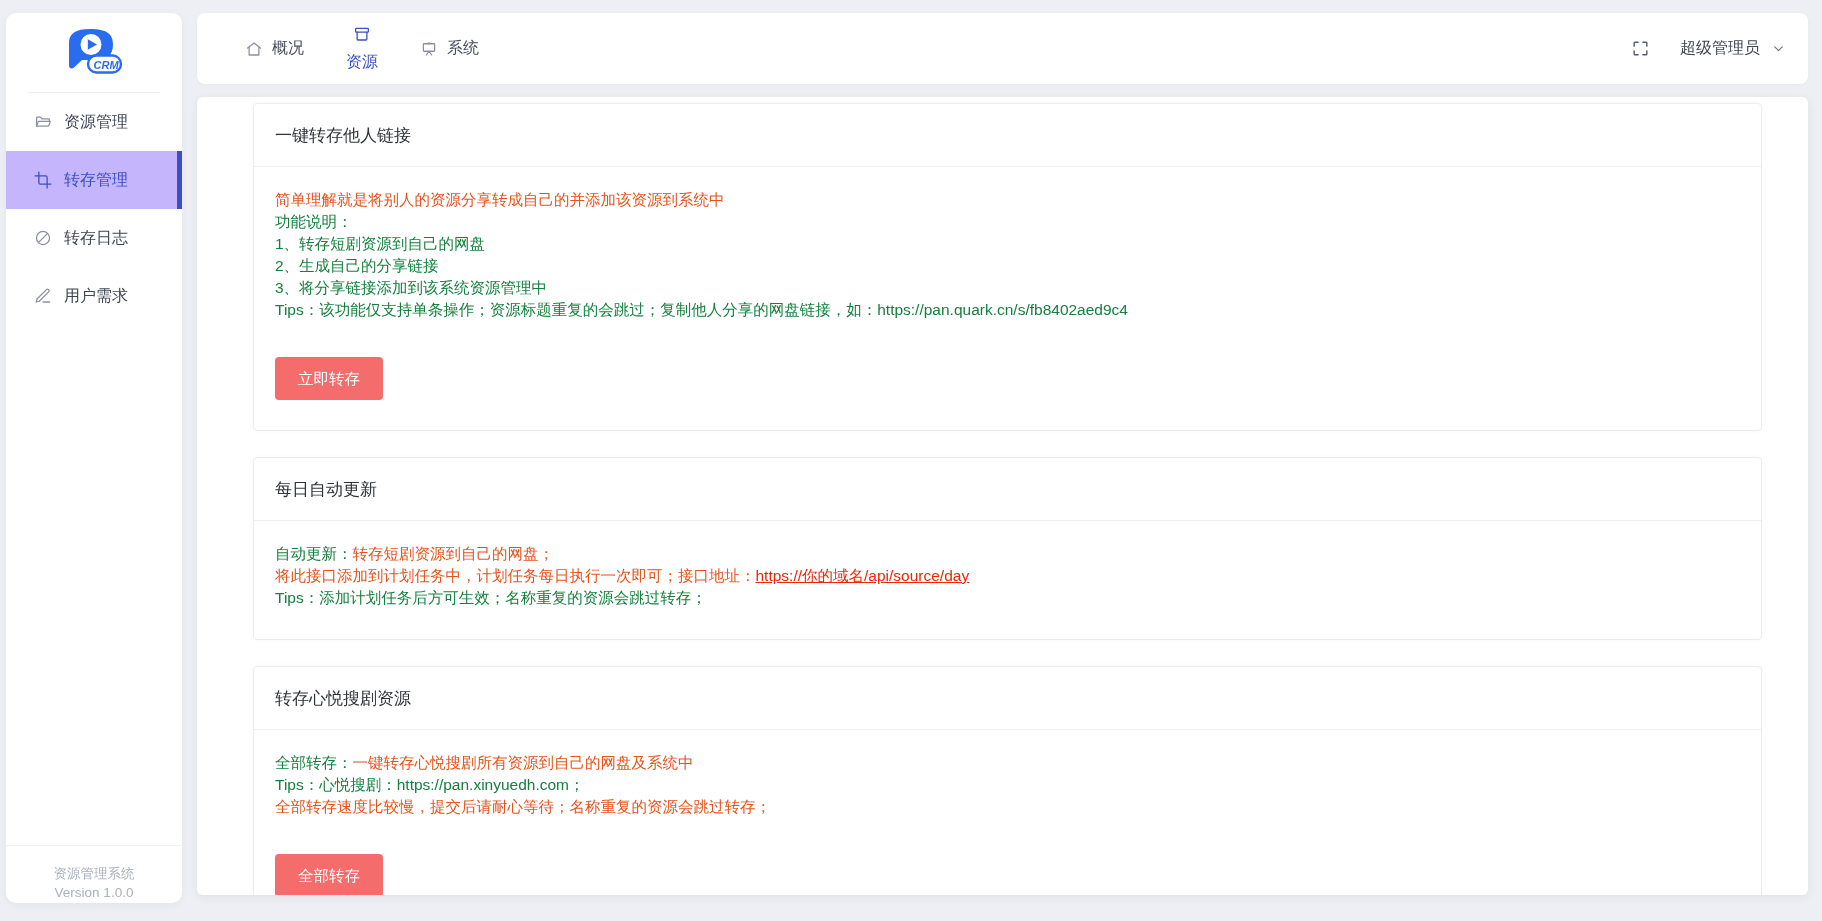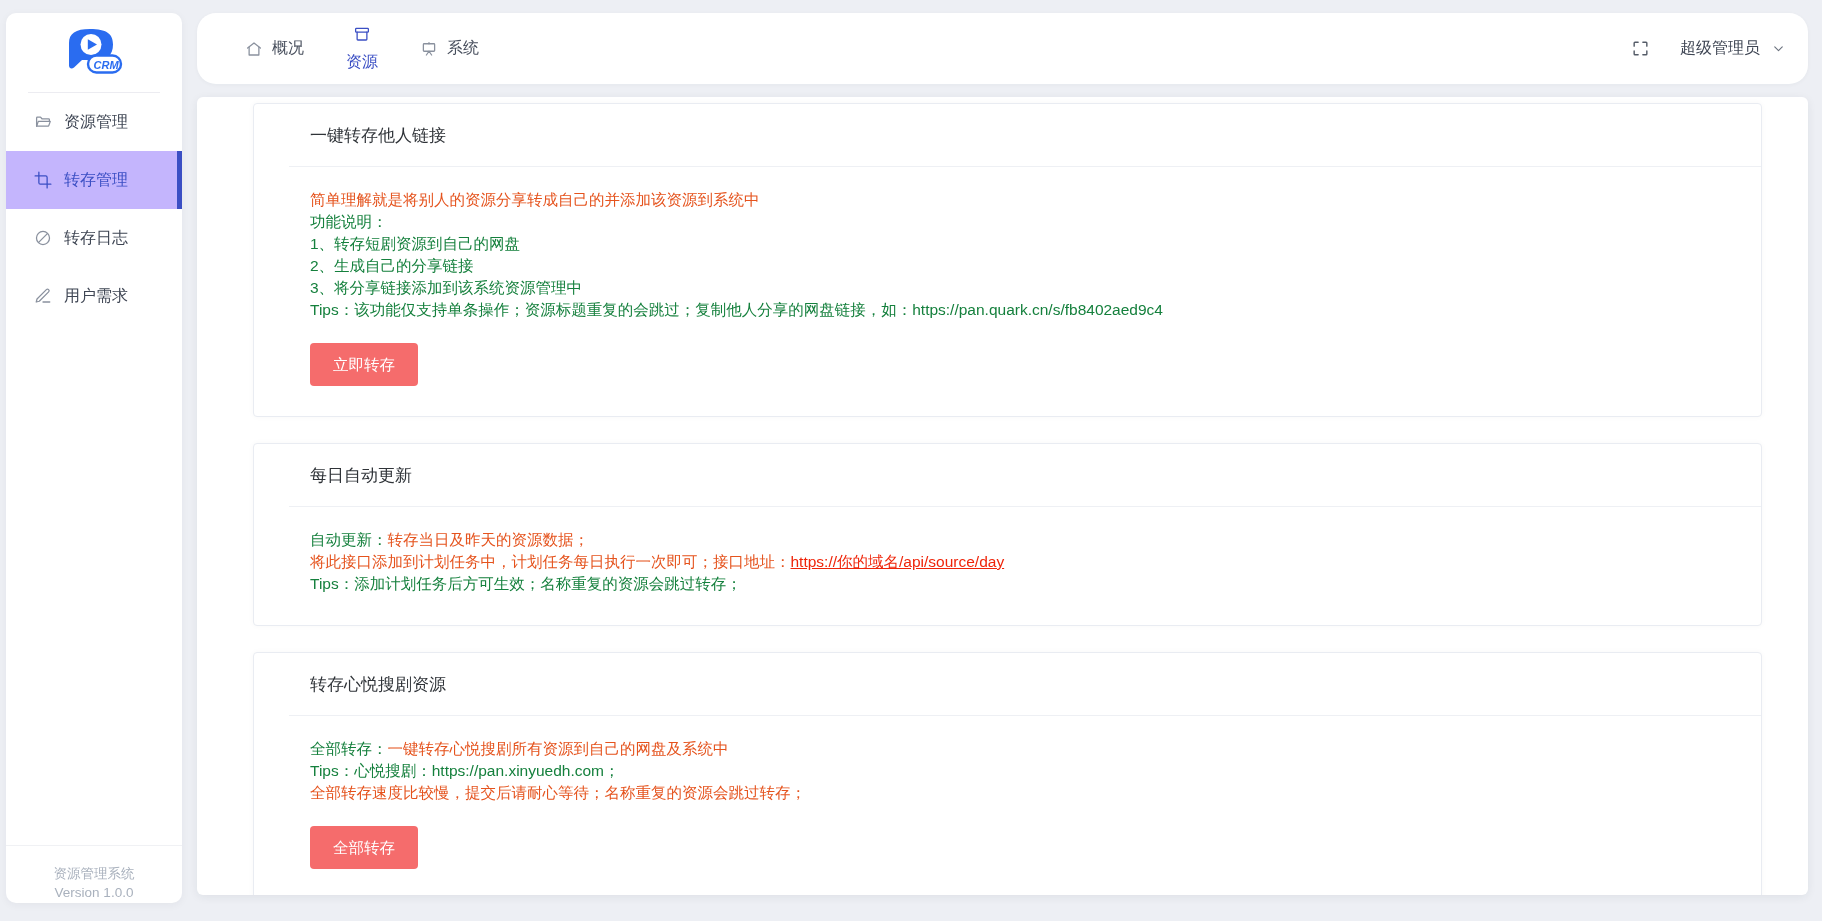--- a/index.html
+++ b/index.html
@@ -38,21 +38,21 @@
   .active-bar{position:absolute;right:0;top:0;bottom:0;width:5px;background:var(--blue);}
   .sidebar-spacer{flex:1;}
   .sidebar-footer{
     border-top:1px solid #f0f1f4;padding-top:18px;height:58px;text-align:center;
     color:#a9b1bd;font-size:13.5px;line-height:19px;
   }
 
   
   .topnav{
     position:absolute;left:197px;top:13px;width:1611px;height:71px;
-    background:#fff;border-radius:19px;display:flex;align-items:center;
+    background:#fff;border-radius:8px;display:flex;align-items:center;
     box-shadow:0 1px 4px rgba(30,40,60,.04);
   }
   #topnav-items{display:flex;align-items:center;margin-left:48px;gap:42px;}
   .nav-item{display:flex;align-items:center;gap:9px;font-size:16px;color:#474e5c;cursor:pointer;}
   .nav-item .ni-icon{color:#8a919e;display:flex;}
   .nav-item.active{color:var(--blue);flex-direction:column;}
   .nav-item.active .ni-icon{color:var(--blue);}
   .topnav-right{margin-left:auto;display:flex;align-items:center;gap:30px;padding-right:22px;}
   .fs-btn{color:#555c68;display:flex;cursor:pointer;}
   .user-menu{display:flex;align-items:center;gap:11px;font-size:16px;color:#3f4654;cursor:pointer;}
@@ -61,32 +61,31 @@
   
   .panel{
     position:absolute;left:197px;top:97px;width:1611px;height:798px;
     background:#fff;border-radius:6px;box-shadow:0 2px 10px rgba(30,40,60,.07);
     overflow:hidden;
   }
   #cards{padding:6px 46px 0 56px;}
   .card{
     border:1px solid #e9ecf2;border-radius:4px;margin-bottom:26px;background:#fff;
     box-shadow:0 0 6px rgba(31,45,61,.03);
-    padding-left:35px;
   }
   .card-header{
     padding:0 21px;height:63px;display:flex;align-items:center;
     font-size:17px;color:#2f3338;border-bottom:1px solid #eef0f4;
   }
   .card-body{padding:22px 21px 30px;font-size:15.5px;line-height:22px;color:#595f66;}
   .t-normal{color:#15803d;}
   .t-red{color:var(--red);}
   .t-red-strong{color:var(--red-strong);font-weight:500;text-decoration:underline;}
   .btn-danger{
-    display:inline-block;padding:0 23px;height:43px;line-height:43px;
+    display:inline-block;margin-top:14px;padding:0 23px;height:43px;line-height:43px;
     background:var(--danger);color:#fff;border:none;border-radius:4px;
     font-size:15.5px;cursor:pointer;font-family:inherit;
   }
 </style>
 </head>
 <body>
 
 <div class="page">
 
   <aside class="sidebar">
@@ -199,21 +198,21 @@
 
   <main class="panel">
     <div id="cards">
         <section class="card">
           <div class="card-header">一键转存他人链接</div>
           <div class="card-body"><div class="line"><span class="t-red">简单理解就是将别人的资源分享转成自己的并添加该资源到系统中</span></div><div class="line"><span class="t-normal">功能说明：</span></div><div class="line"><span class="t-normal">1、转存短剧资源到自己的网盘</span></div><div class="line"><span class="t-normal">2、生成自己的分享链接</span></div><div class="line"><span class="t-normal">3、将分享链接添加到该系统资源管理中</span></div><div class="line"><span class="t-normal">Tips：该功能仅支持单条操作；资源标题重复的会跳过；复制他人分享的网盘链接，如：https://pan.quark.cn/s/fb8402aed9c4</span></div><br><button class="btn-danger">立即转存</button></div>
         </section>
         <section class="card">
           <div class="card-header">每日自动更新</div>
           <div class="card-body">
-            <div class="line"><span class="t-normal">自动更新：</span><span class="t-red">转存当日及昨天的资源数据；</span></div>
+            <div class="line"><span class="t-normal">自动更新：</span><span class="t-red">转存短剧资源到自己的网盘；</span></div>
             <div class="line"><span class="t-red">将此接口添加到计划任务中，计划任务每日执行一次即可；接口地址：</span><span class="t-red-strong">https://你的域名/api/source/day</span></div>
             <div class="line"><span class="t-normal">Tips：添加计划任务后方可生效；名称重复的资源会跳过转存；</span></div>
           </div>
         </section>
         <section class="card">
           <div class="card-header">转存心悦搜剧资源</div>
           <div class="card-body"><div class="line"><span class="t-normal">全部转存：</span><span class="t-red">一键转存心悦搜剧所有资源到自己的网盘及系统中</span></div><div class="line"><span class="t-normal">Tips：心悦搜剧：https://pan.xinyuedh.com；</span></div><div class="line"><span class="t-red">全部转存速度比较慢，提交后请耐心等待；名称重复的资源会跳过转存；</span></div><br><button class="btn-danger">全部转存</button></div>
         </section>
       </div>
   </main>

